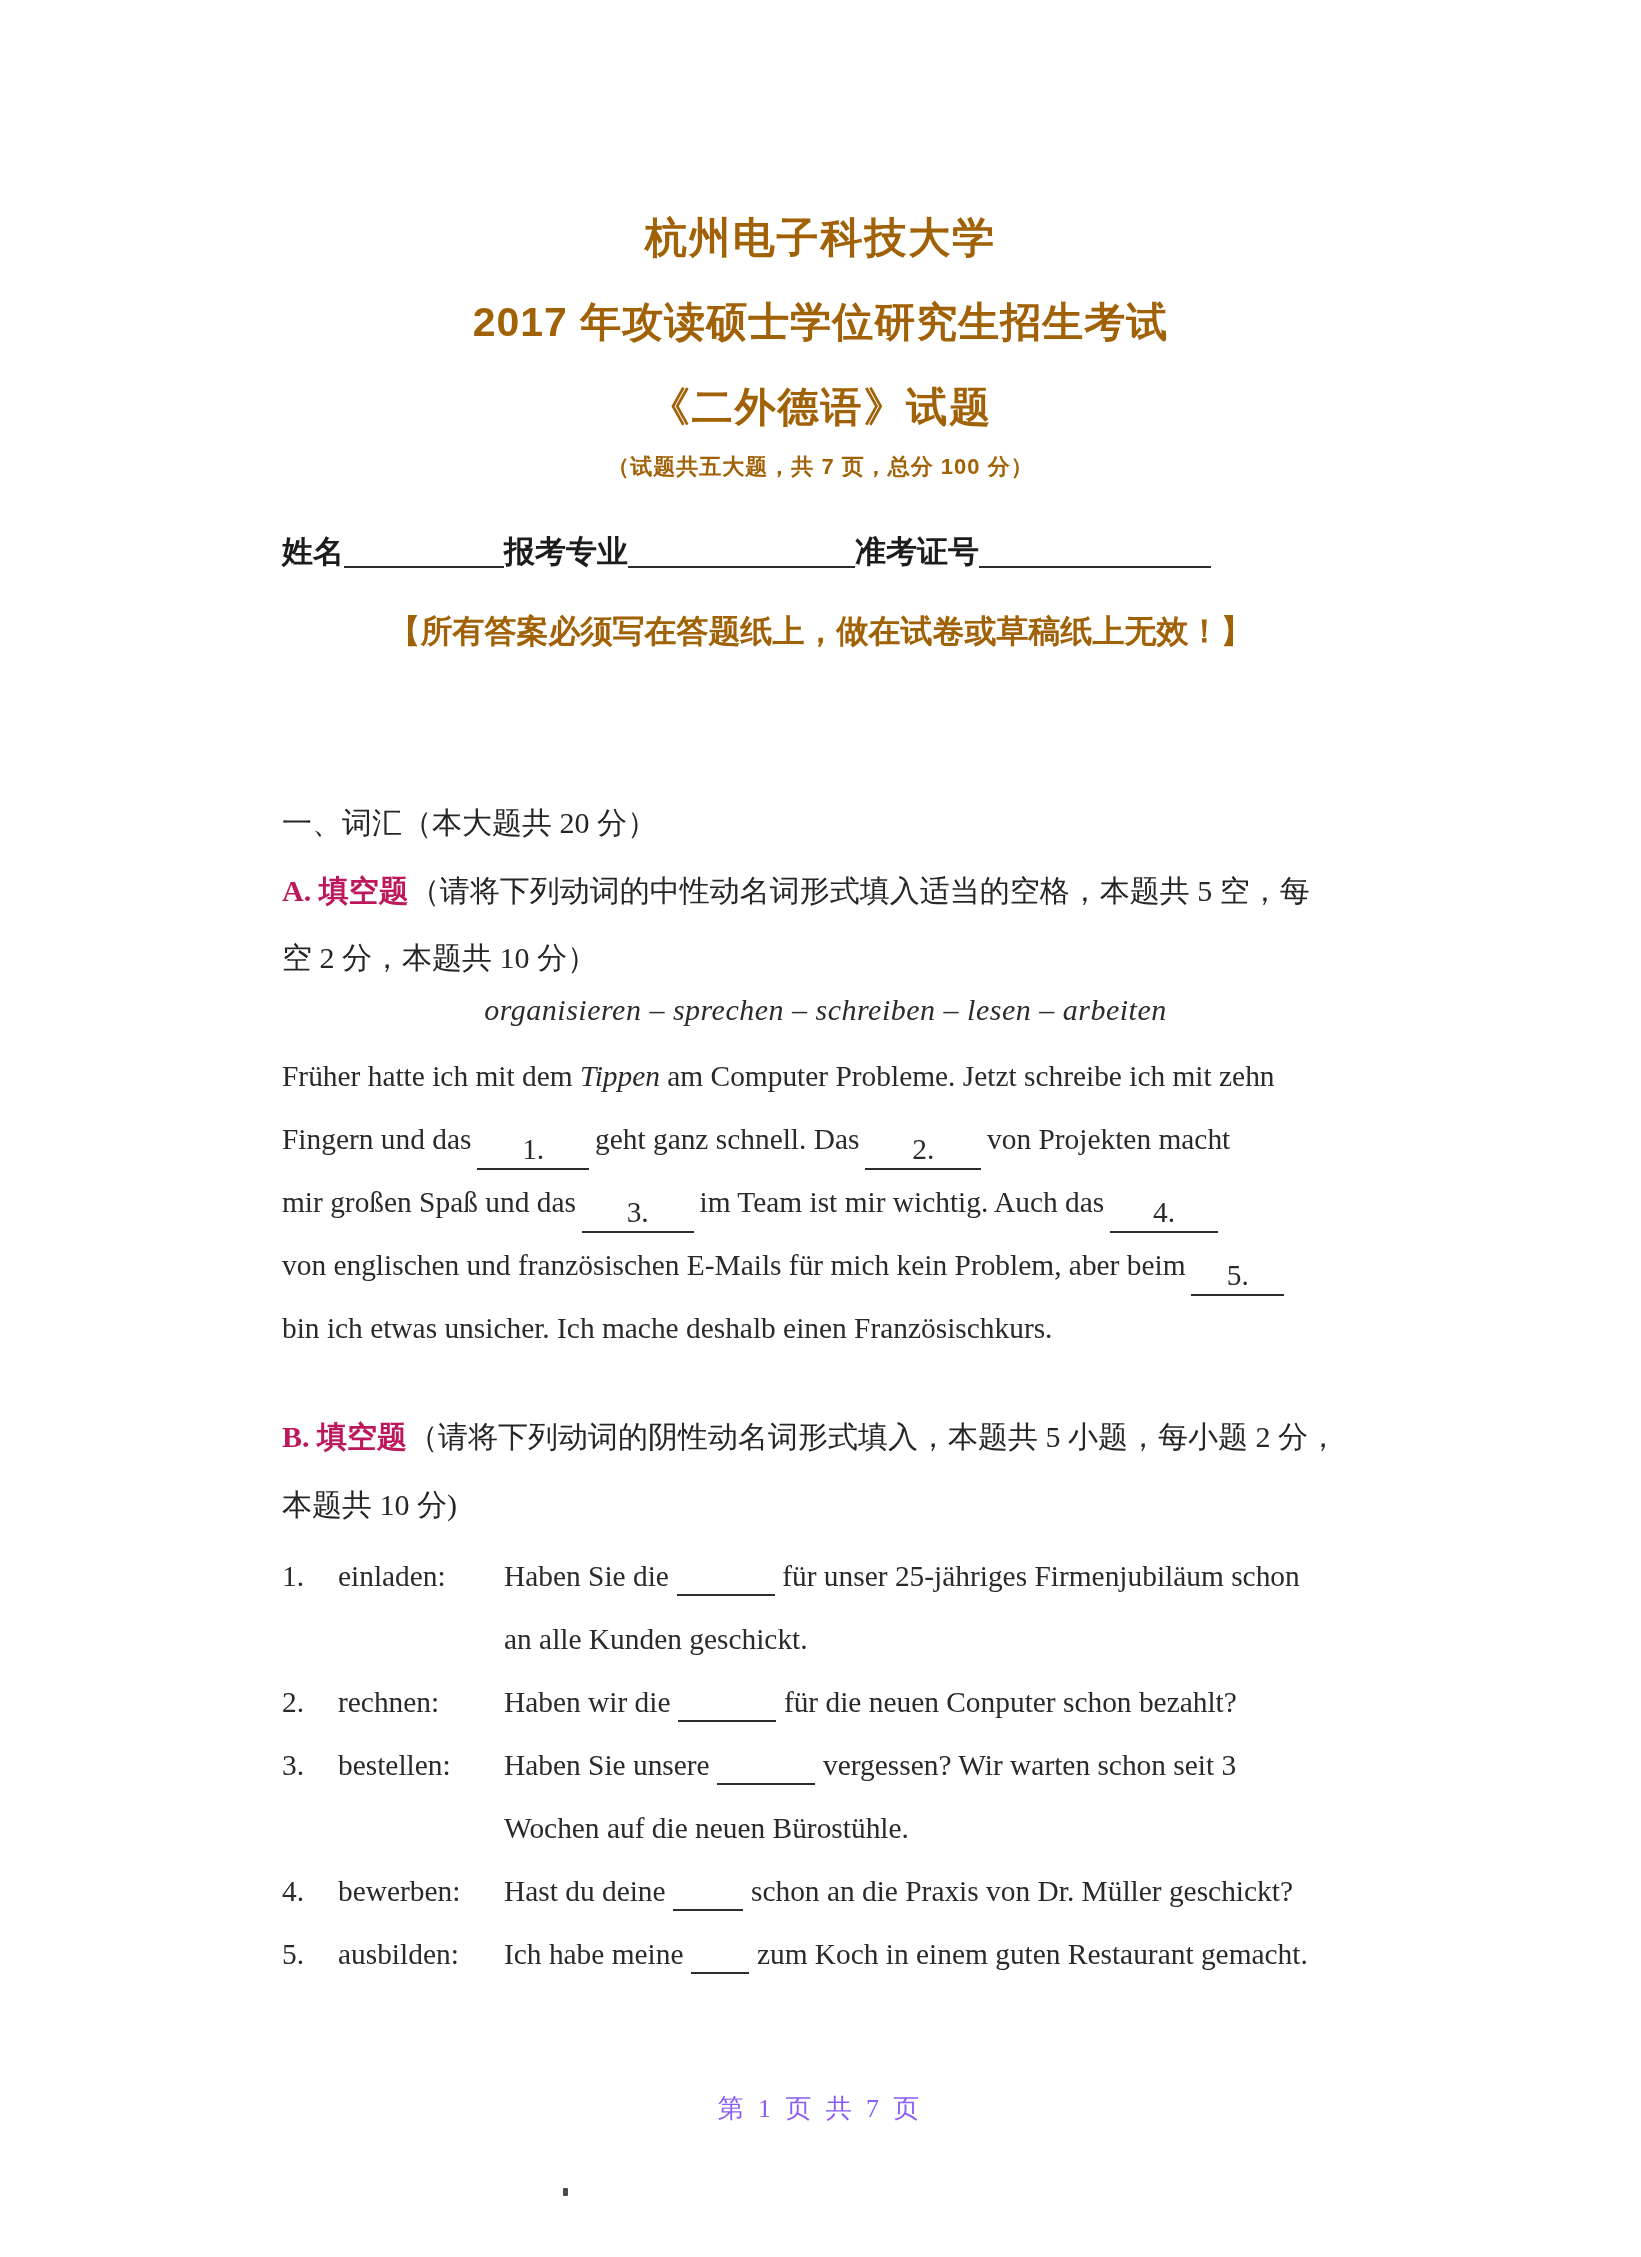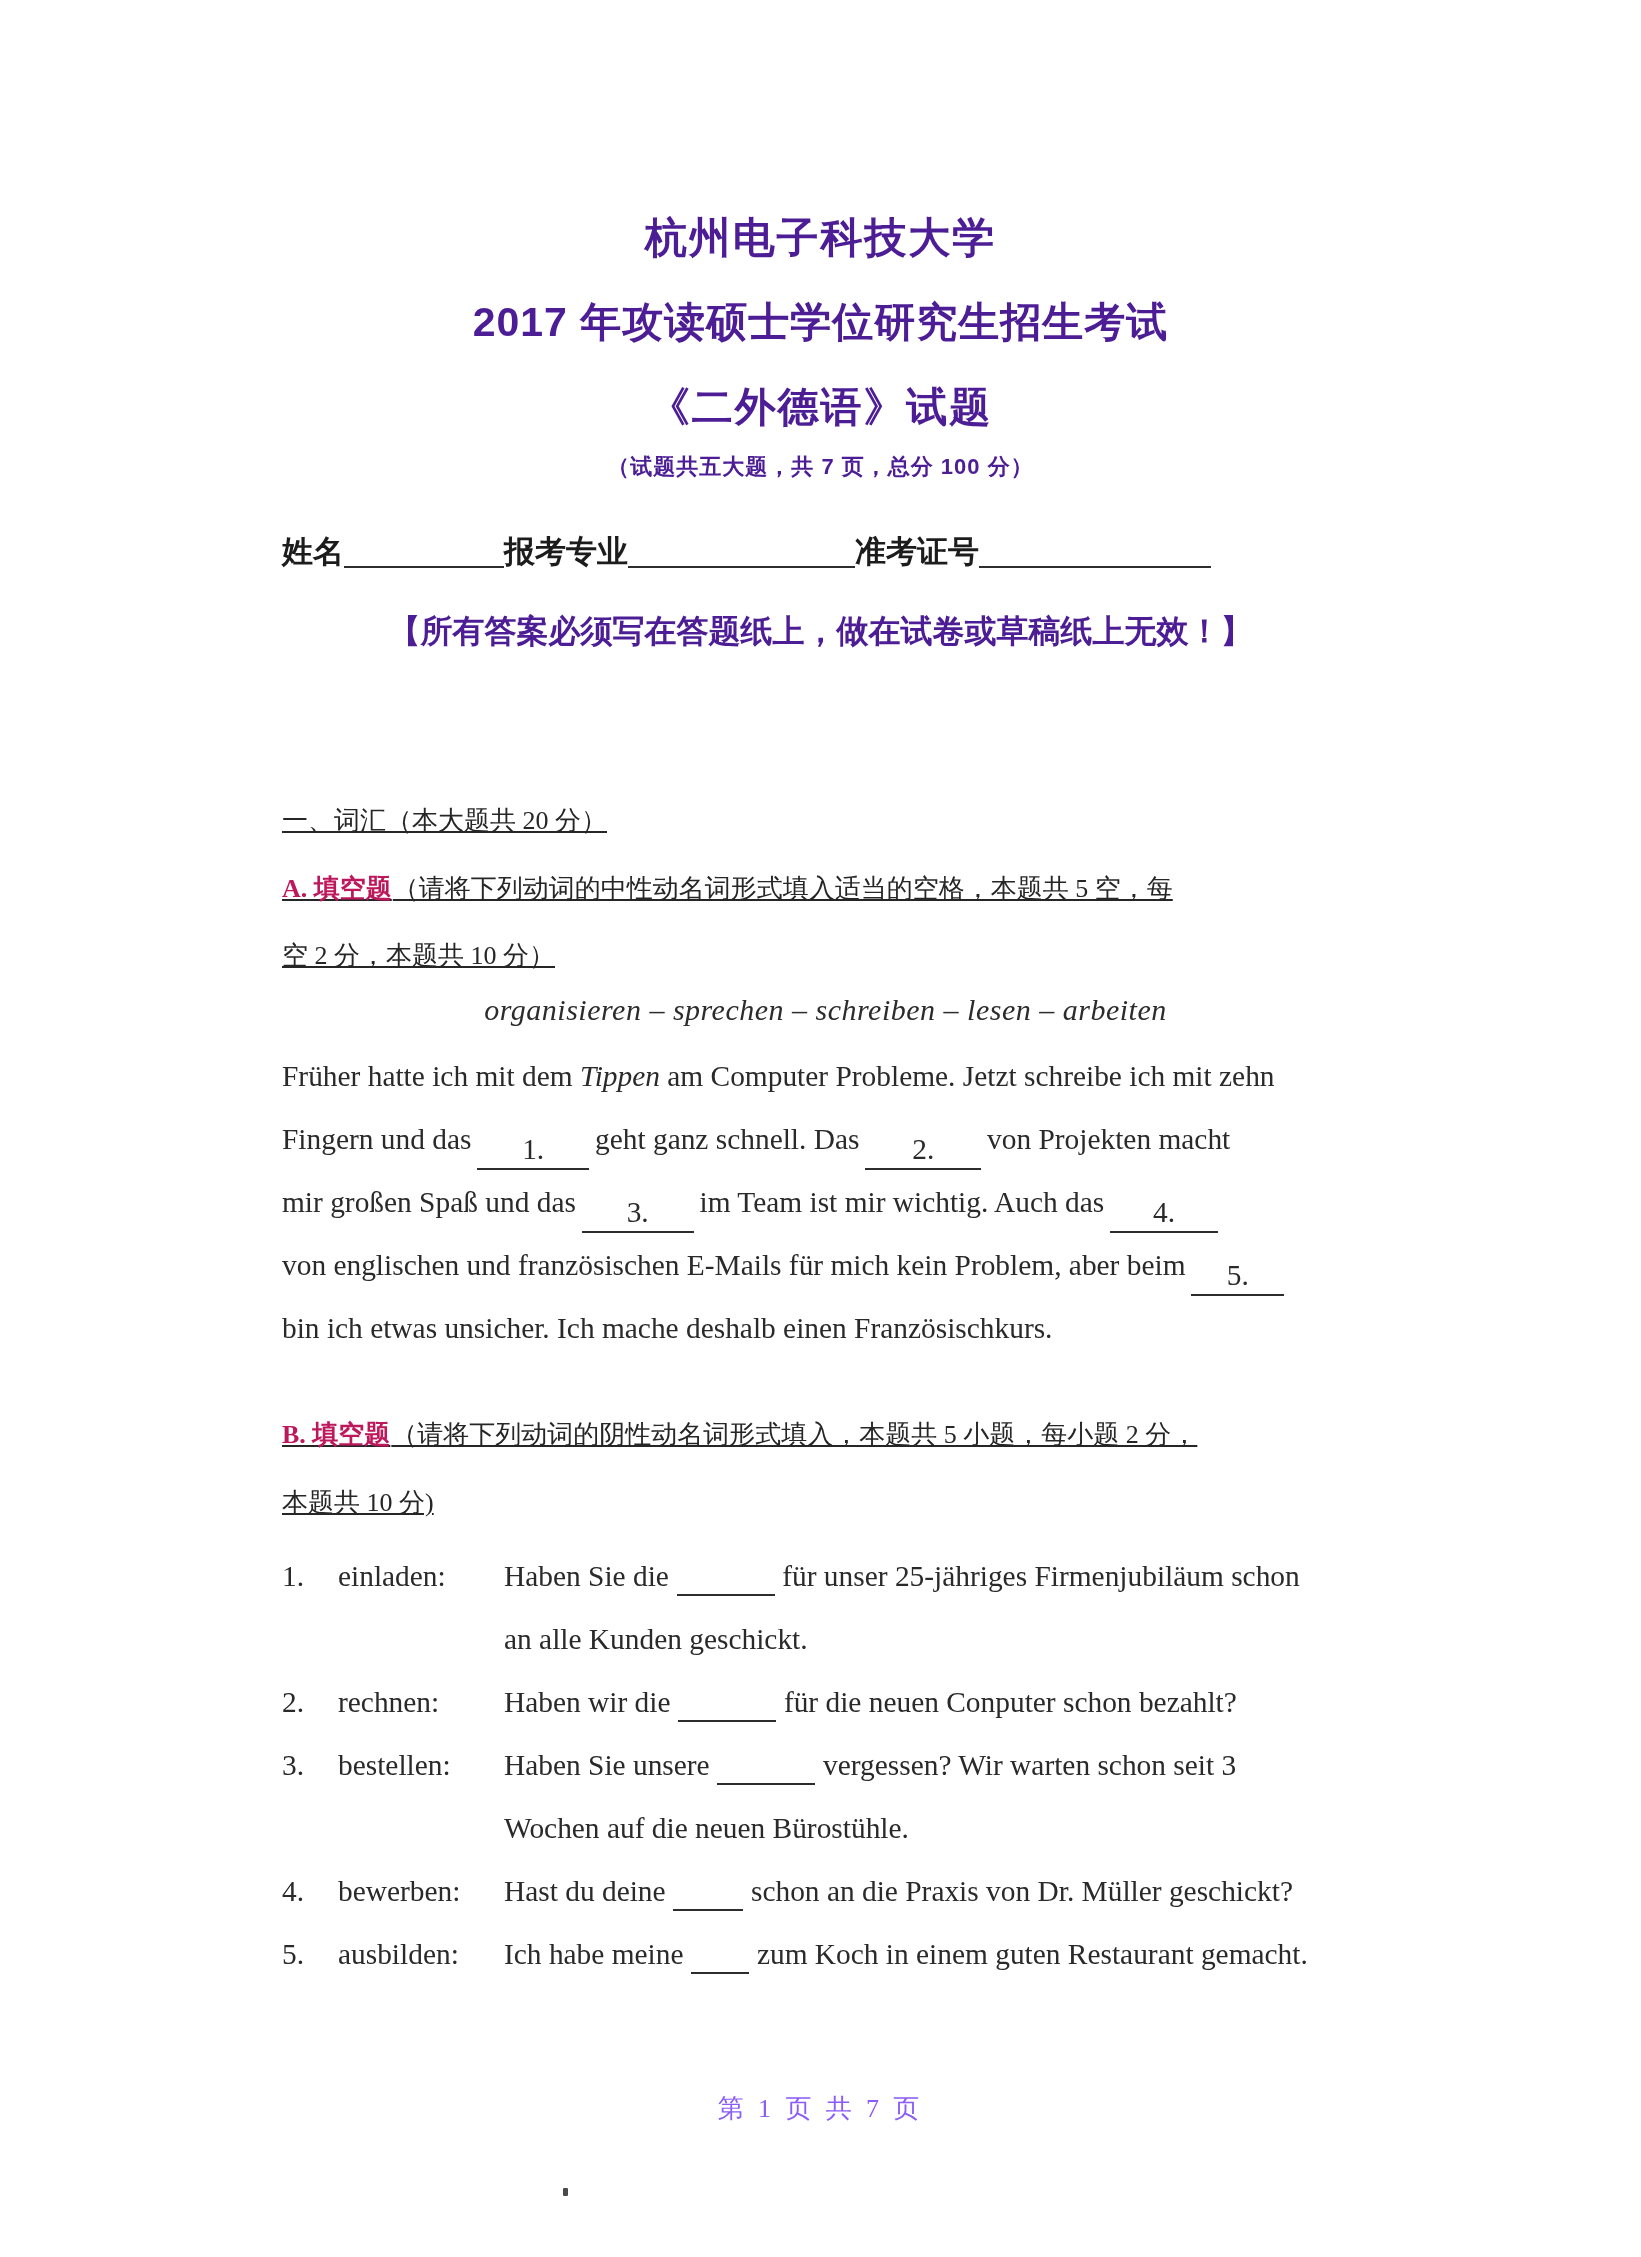--- a/index.html
+++ b/index.html
@@ -10,39 +10,39 @@
     background:#ffffff;
     color:#232323;
     font-family:"Liberation Serif","DejaVu Serif",serif;
     overflow:hidden;
   }
   .abs{position:absolute;}
   .center{left:0;width:1641px;text-align:center;}
   .cjk-bold{
     font-family:"Liberation Sans","DejaVu Sans",sans-serif;
     font-weight:bold;
-    color:#4c1d95;
+    color:#a16207;
   }
   .t1{top:210px;font-size:42px;letter-spacing:1.9px;}
   .t2{top:295px;font-size:41px;letter-spacing:1px;}
   .t3{top:380px;font-size:41px;letter-spacing:1.9px;}
   .meta{top:452px;font-size:22px;letter-spacing:1px;}
   .fields{top:531px;left:282px;font-size:31px;white-space:nowrap;}
   .fields .lbl{font-family:"Liberation Sans","DejaVu Sans",sans-serif;font-weight:600;color:#1c1c1c;}
   .wline{
     display:inline-block;
     border-bottom:2.9px solid #2e2e2e;
     height:33px;
     vertical-align:-5.8px;
   }
   .ul-name{width:160px;}
   .ul-major{width:227px;}
   .ul-ticket{width:232px;}
   .notice{top:610px;font-size:32px;}
-  .body-cjk{font-size:26px;color:#262626;text-decoration:underline;}
+  .body-cjk{font-size:30px;color:#262626;}
   .sec1{top:803px;left:282px;}
   .pa1{top:871px;left:282px;}
   .pa2{top:938px;left:282px;}
   .pb1{top:1417px;left:282px;}
   .pb2{top:1485px;left:282px;}
   .part-label{font-weight:bold;color:#be185d;margin-right:1px;}
   .wordbank{
     top:993px;left:280px;width:1091px;text-align:center;
     font-style:italic;font-size:30px;color:#2c2c2c;letter-spacing:0.5px;
   }

